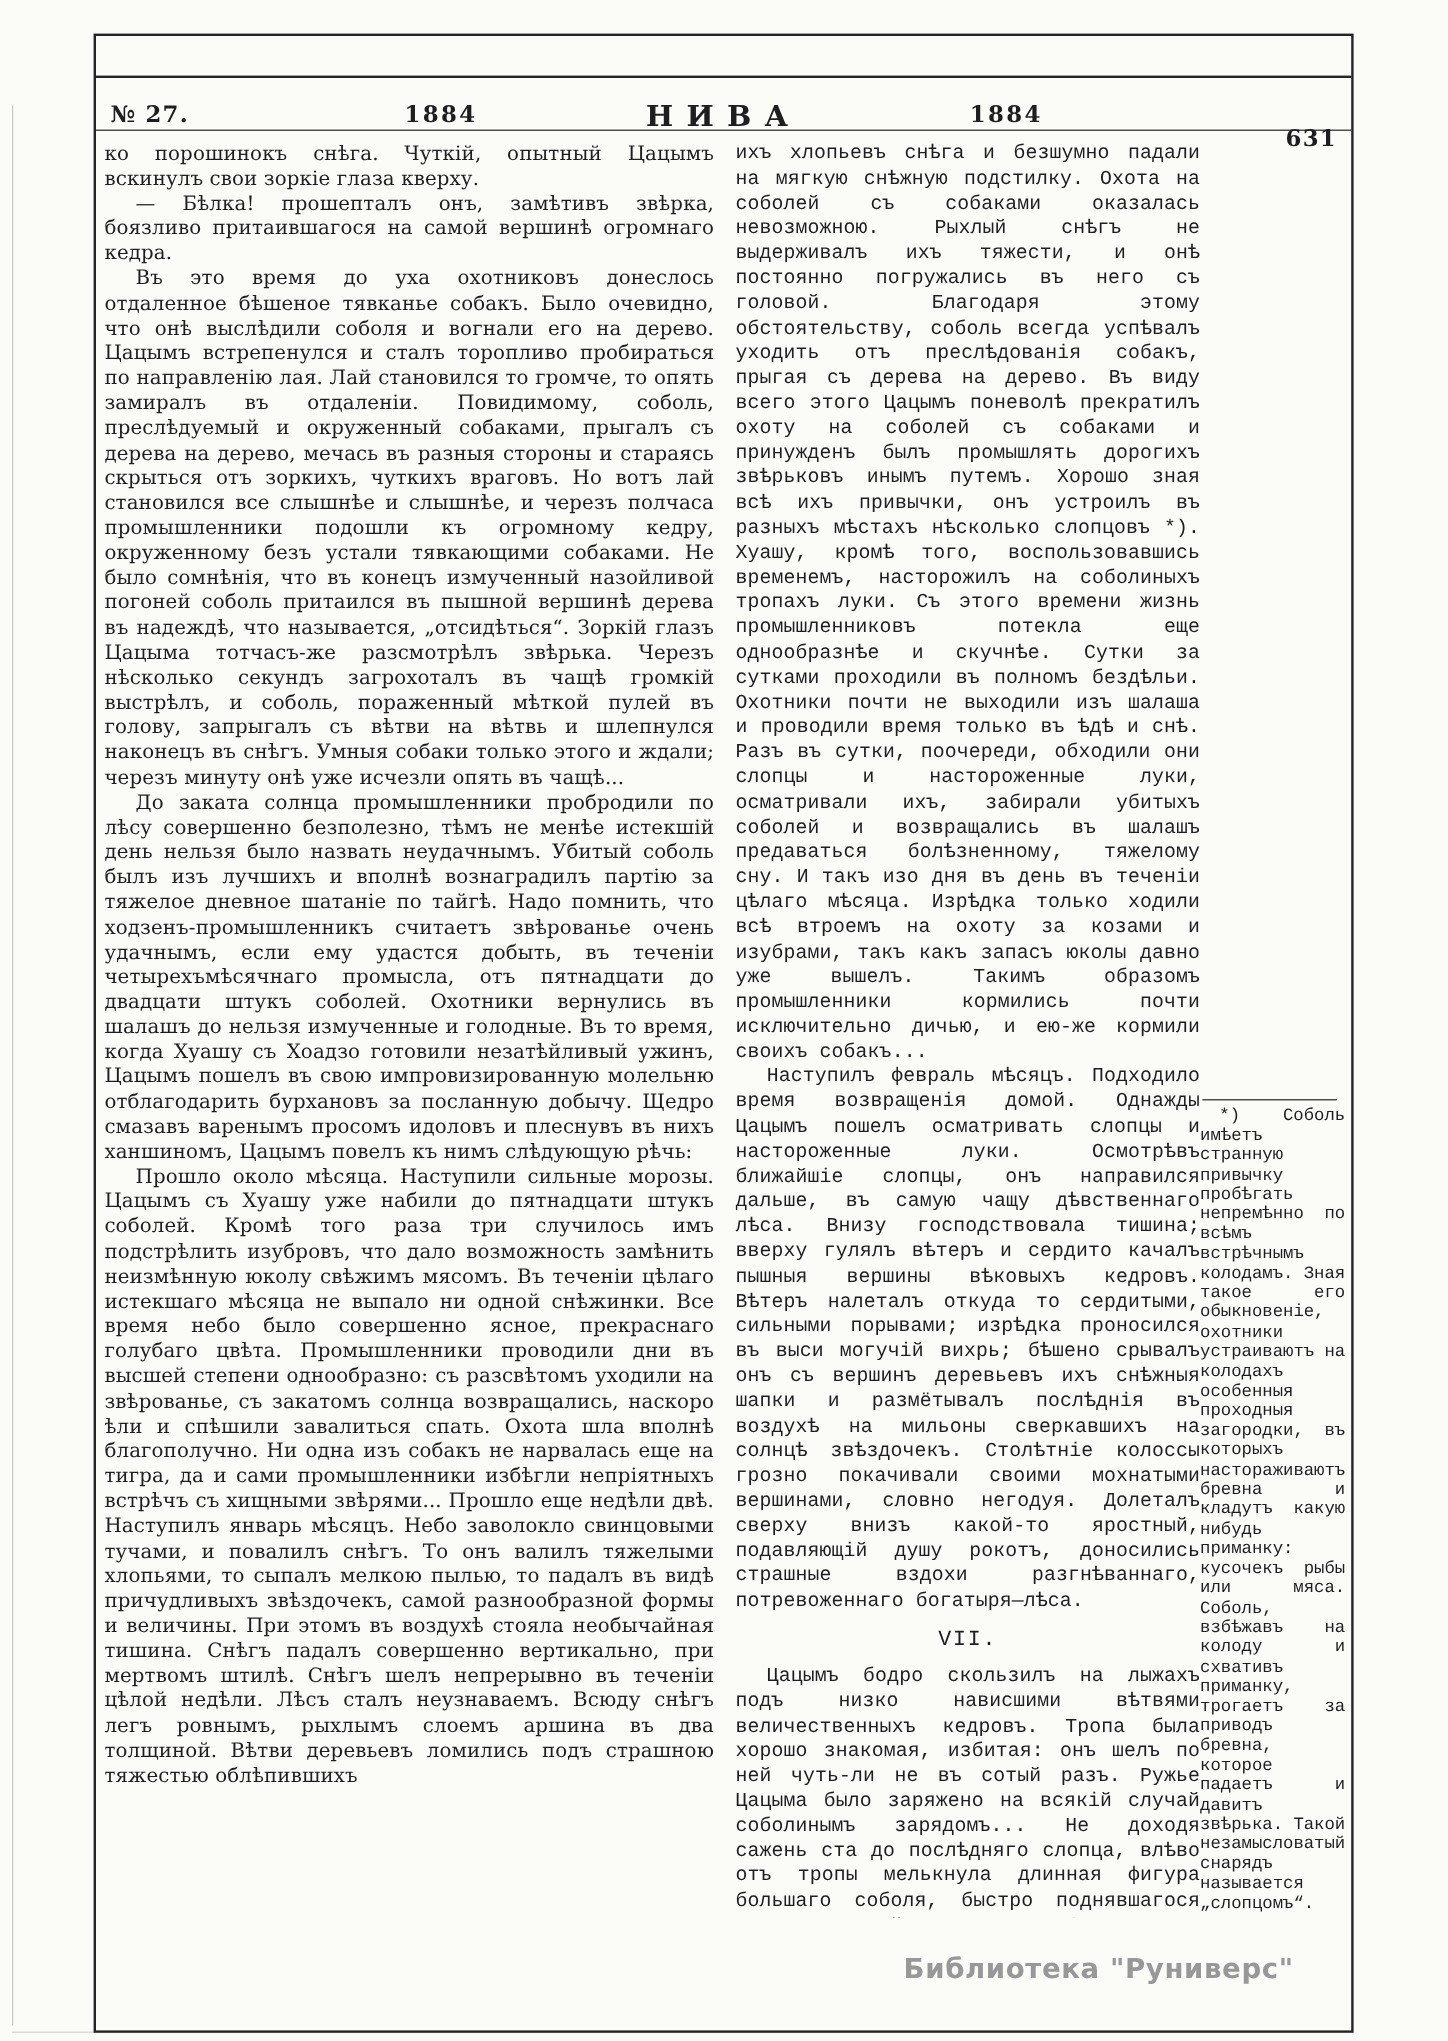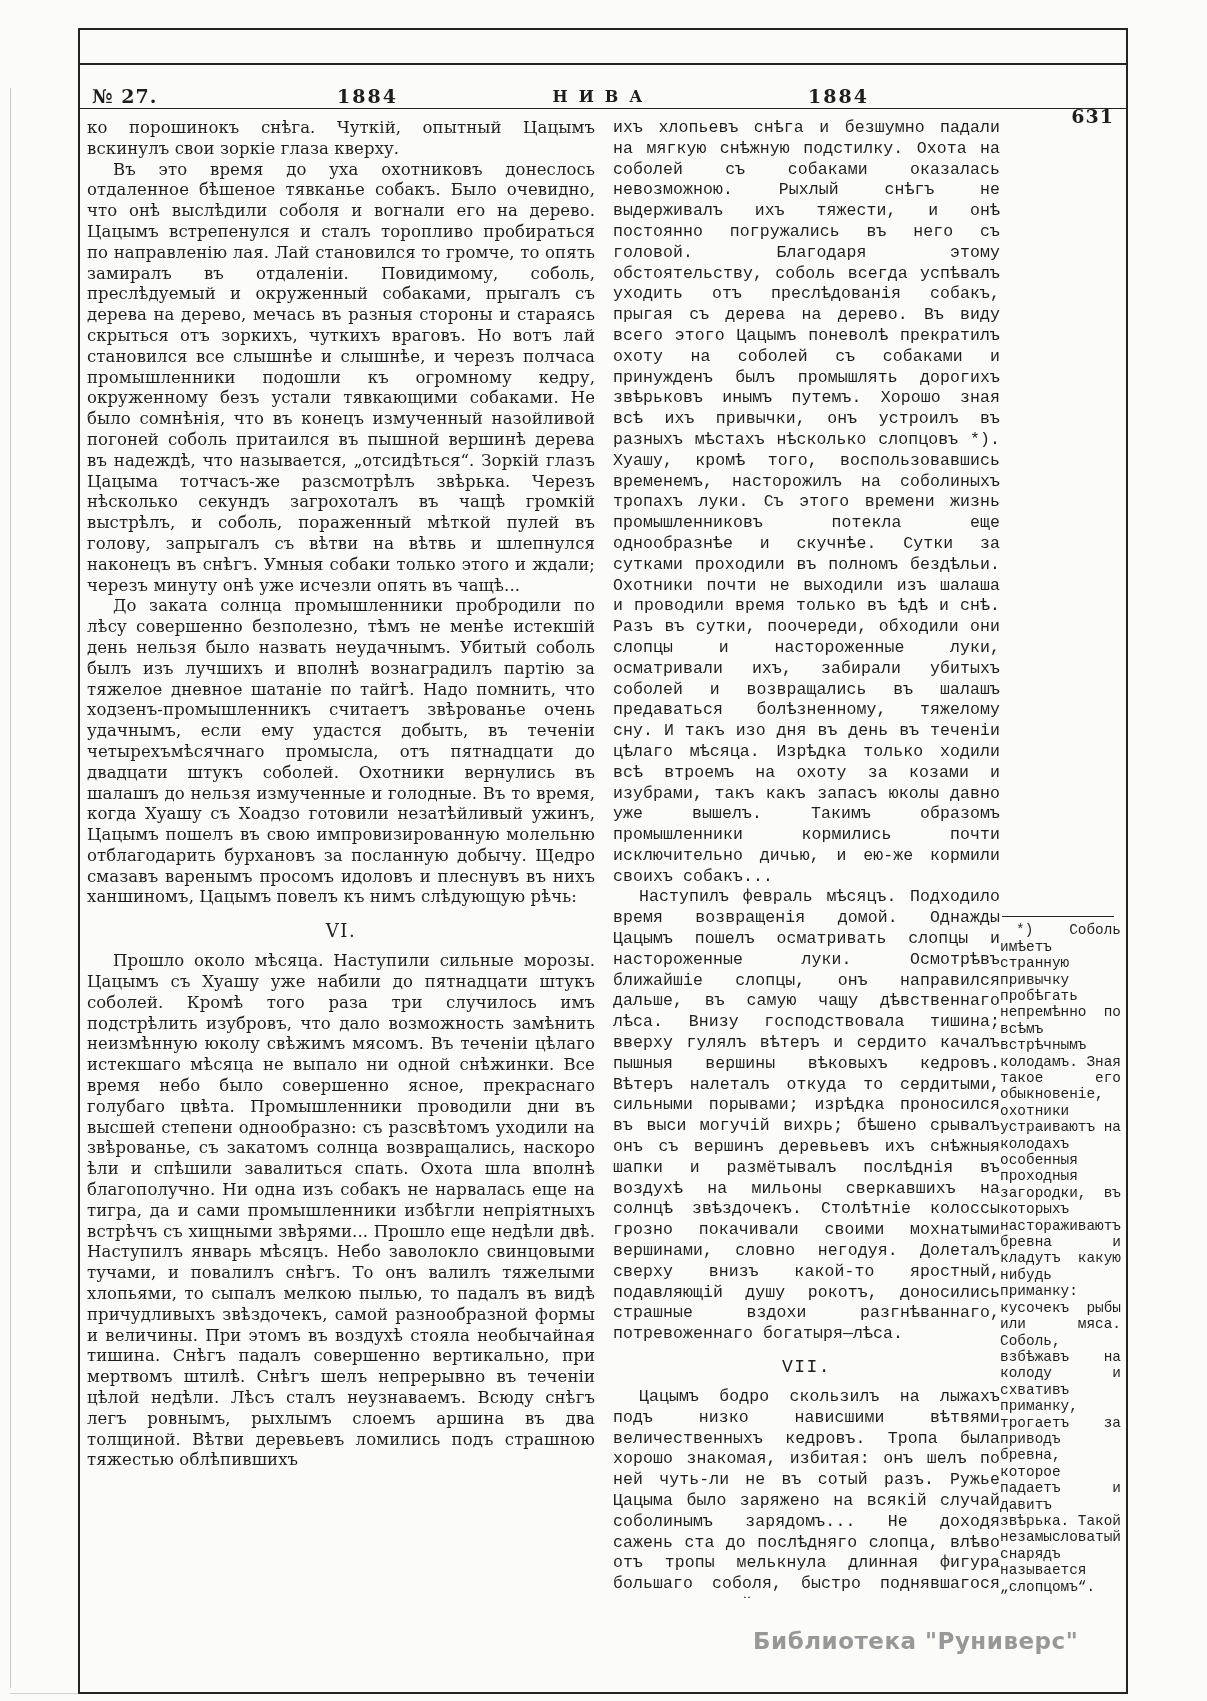--- a/index.html
+++ b/index.html
@@ -40,21 +40,21 @@
     display: grid;
     grid-template-columns: 150px 1fr 220px 1fr 150px;
     align-items: center;
     padding: 0 12px;
     box-sizing: border-box;
     font-size: 19px;
     font-weight: bold;
   }
   .h-issue { text-align: left;  letter-spacing: 1px; }
   .h-year-l { text-align: center; letter-spacing: 2px; }
-  .h-title { text-align: center; letter-spacing: 11px; font-size: 16px; }
+  .h-title { text-align: center; letter-spacing: 11px; font-size: 24px; }
   .h-year-r { text-align: center; letter-spacing: 2px; }
   .h-page { text-align: right; letter-spacing: 1px; margin-top: 40px; }
 
   .body-area {
     display: flex;
     gap: 18px;
     padding: 9px 5px 0 7px;
     height: 1489px;
     box-sizing: border-box;
     overflow: hidden;
@@ -119,23 +119,23 @@
       <span class="h-issue">№ 27.</span>
       <span class="h-year-l">1884</span>
       <span class="h-title">НИВА</span>
       <span class="h-year-r">1884</span>
       <span class="h-page">631</span>
     </div>
 
     <div class="body-area">
       <div class="column">
           <p class="para">ко порошинокъ снѣга. Чуткій, опытный Цацымъ вскинулъ свои зоркіе глаза кверху.</p>
+          <p class="para indent">— Бѣлка! прошепталъ онъ, замѣтивъ звѣрка, боязливо притаившагося на самой вершинѣ огромнаго кедра.</p>
           <p class="para indent">Въ это время до уха охотниковъ донеслось отдаленное бѣшеное тявканье собакъ. Было очевидно, что онѣ выслѣдили соболя и вогнали его на дерево. Цацымъ встрепенулся и сталъ торопливо пробираться по направленію лая. Лай становился то громче, то опять замиралъ въ отдаленіи. Повидимому, соболь, преслѣдуемый и окруженный собаками, прыгалъ съ дерева на дерево, мечась въ разныя стороны и стараясь скрыться отъ зоркихъ, чуткихъ враговъ. Но вотъ лай становился все слышнѣе и слышнѣе, и черезъ полчаса промышленники подошли къ огромному кедру, окруженному безъ устали тявкающими собаками. Не было сомнѣнія, что въ конецъ измученный назойливой погоней соболь притаился въ пышной вершинѣ дерева въ надеждѣ, что называется, „отсидѣться“. Зоркій глазъ Цацыма тотчасъ-же разсмотрѣлъ звѣрька. Черезъ нѣсколько секундъ загрохоталъ въ чащѣ громкій выстрѣлъ, и соболь, пораженный мѣткой пулей въ голову, запрыгалъ съ вѣтви на вѣтвь и шлепнулся наконецъ въ снѣгъ. Умныя собаки только этого и ждали; черезъ минуту онѣ уже исчезли опять въ чащѣ...</p>
           <p class="para indent">До заката солнца промышленники пробродили по лѣсу совершенно безполезно, тѣмъ не менѣе истекшій день нельзя было назвать неудачнымъ. Убитый соболь былъ изъ лучшихъ и вполнѣ вознаградилъ партію за тяжелое дневное шатаніе по тайгѣ. Надо помнить, что ходзенъ-промышленникъ считаетъ звѣрованье очень удачнымъ, если ему удастся добыть, въ теченіи четырехъмѣсячнаго промысла, отъ пятнадцати до двадцати штукъ соболей. Охотники вернулись въ шалашъ до нельзя измученные и голодные. Въ то время, когда Хуашу съ Хоадзо готовили незатѣйливый ужинъ, Цацымъ пошелъ въ свою импровизированную молельню отблагодарить бурхановъ за посланную добычу. Щедро смазавъ варенымъ просомъ идоловъ и плеснувъ въ нихъ ханшиномъ, Цацымъ повелъ къ нимъ слѣдующую рѣчь:</p>
-          <div class="section-heading">VI.</div>
           <p class="para indent">Прошло около мѣсяца. Наступили сильные морозы. Цацымъ съ Хуашу уже набили до пятнадцати штукъ соболей. Кромѣ того раза три случилось имъ подстрѣлить изубровъ, что дало возможность замѣнить неизмѣнную юколу свѣжимъ мясомъ. Въ теченіи цѣлаго истекшаго мѣсяца не выпало ни одной снѣжинки. Все время небо было совершенно ясное, прекраснаго голубаго цвѣта. Промышленники проводили дни въ высшей степени однообразно: съ разсвѣтомъ уходили на звѣрованье, съ закатомъ солнца возвращались, наскоро ѣли и спѣшили завалиться спать. Охота шла вполнѣ благополучно. Ни одна изъ собакъ не нарвалась еще на тигра, да и сами промышленники избѣгли непріятныхъ встрѣчъ съ хищными звѣрями... Прошло еще недѣли двѣ. Наступилъ январь мѣсяцъ. Небо заволокло свинцовыми тучами, и повалилъ снѣгъ. То онъ валилъ тяжелыми хлопьями, то сыпалъ мелкою пылью, то падалъ въ видѣ причудливыхъ звѣздочекъ, самой разнообразной формы и величины. При этомъ въ воздухѣ стояла необычайная тишина. Снѣгъ падалъ совершенно вертикально, при мертвомъ штилѣ. Снѣгъ шелъ непрерывно въ теченіи цѣлой недѣли. Лѣсъ сталъ неузнаваемъ. Всюду снѣгъ легъ ровнымъ, рыхлымъ слоемъ аршина въ два толщиной. Вѣтви деревьевъ ломились подъ страшною тяжестью облѣпившихъ</p>
         </div>
 
       <div class="column right-col">
         <div>
             <p class="para">ихъ хлопьевъ снѣга и безшумно падали на мягкую снѣжную подстилку. Охота на соболей съ собаками оказалась невозможною. Рыхлый снѣгъ не выдерживалъ ихъ тяжести, и онѣ постоянно погружались въ него съ головой. Благодаря этому обстоятельству, соболь всегда успѣвалъ уходить отъ преслѣдованія собакъ, прыгая съ дерева на дерево. Въ виду всего этого Цацымъ поневолѣ прекратилъ охоту на соболей съ собаками и принужденъ былъ промышлять дорогихъ звѣрьковъ инымъ путемъ. Хорошо зная всѣ ихъ привычки, онъ устроилъ въ разныхъ мѣстахъ нѣсколько слопцовъ *). Хуашу, кромѣ того, воспользовавшись временемъ, насторожилъ на соболиныхъ тропахъ луки. Съ этого времени жизнь промышленниковъ потекла еще однообразнѣе и скучнѣе. Сутки за сутками проходили въ полномъ бездѣльи. Охотники почти не выходили изъ шалаша и проводили время только въ ѣдѣ и снѣ. Разъ въ сутки, поочереди, обходили они слопцы и настороженные луки, осматривали ихъ, забирали убитыхъ соболей и возвращались въ шалашъ предаваться болѣзненному, тяжелому сну. И такъ изо дня въ день въ теченіи цѣлаго мѣсяца. Изрѣдка только ходили всѣ втроемъ на охоту за козами и изубрами, такъ какъ запасъ юколы давно уже вышелъ. Такимъ образомъ промышленники кормились почти исключительно дичью, и ею-же кормили своихъ собакъ...</p>
             <p class="para indent">Наступилъ февраль мѣсяцъ. Подходило время возвращенія домой. Однажды Цацымъ пошелъ осматривать слопцы и настороженные луки. Осмотрѣвъ ближайшіе слопцы, онъ направился дальше, въ самую чащу дѣвственнаго лѣса. Внизу господствовала тишина; вверху гулялъ вѣтеръ и сердито качалъ пышныя вершины вѣковыхъ кедровъ. Вѣтеръ налеталъ откуда то сердитыми, сильными порывами; изрѣдка проносился въ выси могучій вихрь; бѣшено срывалъ онъ съ вершинъ деревьевъ ихъ снѣжныя шапки и размётывалъ послѣднія въ воздухѣ на мильоны сверкавшихъ на солнцѣ звѣздочекъ. Столѣтніе колоссы грозно покачивали своими мохнатыми вершинами, словно негодуя. Долеталъ сверху внизъ какой-то яростный, подавляющій душу рокотъ, доносились страшные вздохи разгнѣваннаго, потревоженнаго богатыря—лѣса.</p>
             <div class="section-heading">VII.</div>
             <p class="para indent">Цацымъ бодро скользилъ на лыжахъ подъ низко нависшими вѣтвями величественныхъ кедровъ. Тропа была хорошо знакомая, избитая: онъ шелъ по ней чуть-ли не въ сотый разъ. Ружье Цацыма было заряжено на всякій случай соболинымъ зарядомъ... Не доходя сажень ста до послѣдняго слопца, влѣво отъ тропы мелькнула длинная фигура большаго соболя, быстро поднявшагося на огромной кедръ. Затрепетало охотничье сердце стараго Цацыма; не хотѣлось ему упустить богатую добычу, и онъ, незадумываясь, сошелъ со знакомой тропы влѣво. Соболь, замѣтивъ приближающагося промышленника, легко перепрыгнулъ на ближайшую ель, съ ели опять на другой кедръ, ловко скрываясь за толстыми стволами. Цацымъ упорно преслѣдовалъ проворнаго звѣрька, ловя моментъ подстрѣлить его... Онъ уже отошелъ отъ тропинки довольно далеко... Вдругъ соболь, взбѣжавъ на самую вершину гигантскаго кедра, на секунду открылъ свою острую мордочку... Цацымъ быстро приложился... Раздался громкій выстрѣлъ и соболь, пораженный въ голову, полетѣлъ внизъ, перепрыгивая съ одной вѣтки на другую... Но вотъ звѣрекъ вдругъ зацѣпился за одинъ изъ суковъ и заманчиво повисъ въ</p>
           </div>

